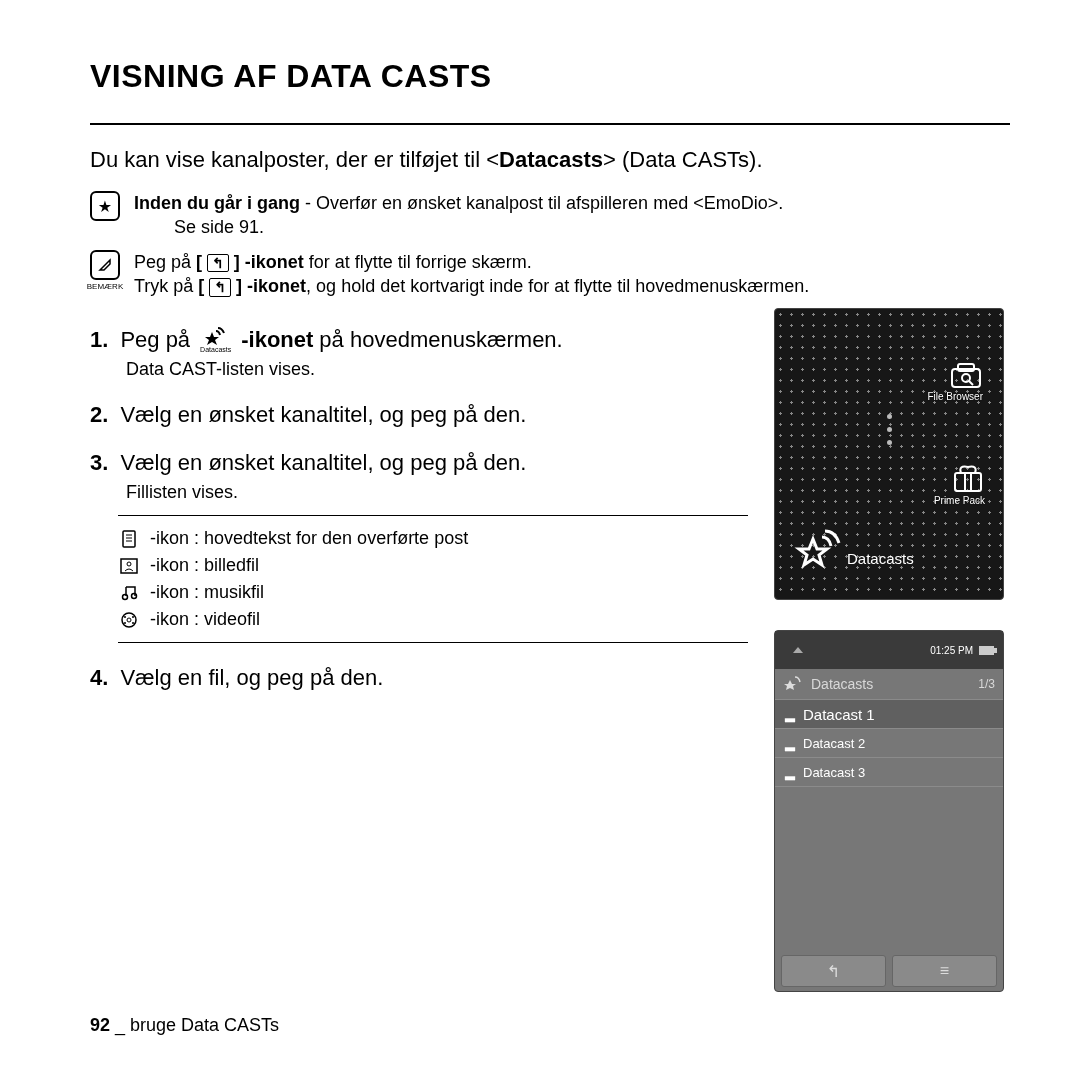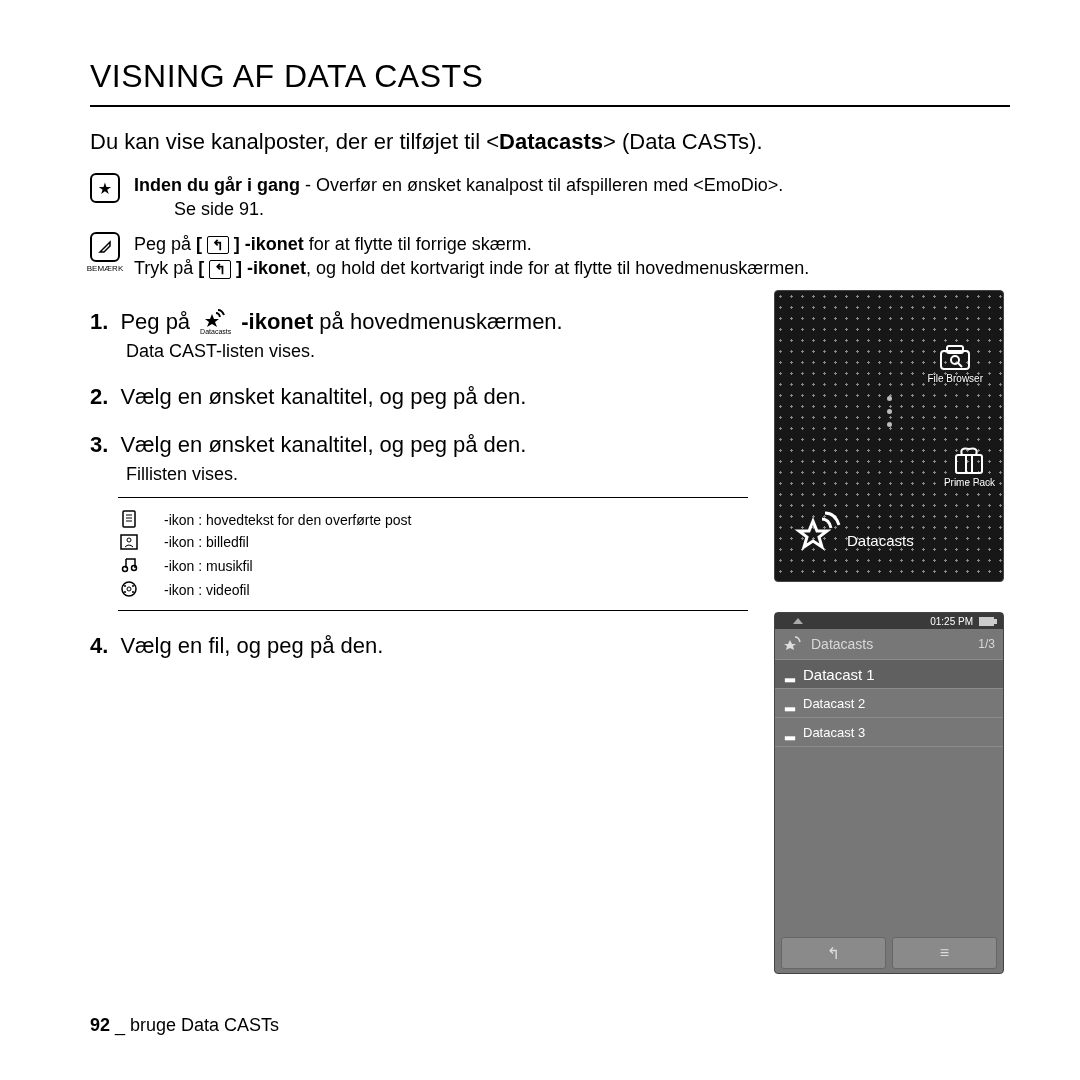--- a/index.html
+++ b/index.html
@@ -1,54 +1,54 @@
 <!DOCTYPE html>
 <html><head>
 <meta charset="utf-8">
 <style>
   html,body{margin:0;padding:0;width:1080px;height:1080px;background:#fff;font-family:Arial,Helvetica,sans-serif;color:#000}
   .page{position:relative;width:1080px;height:1080px;padding:58px 70px 0 90px;box-sizing:border-box}
-  h1{font-size:32px;letter-spacing:0.5px;font-weight:normal;margin:0 0 10px 0}
+  h1{font-size:32px;letter-spacing:0.5px;font-weight:bold;margin:0 0 28px 0}
   .rule{border:none;border-top:2px solid #000;margin:0 0 22px 0}
   .intro{font-size:22px;margin:7px 0 18px 0}
   .callout{display:flex;gap:14px;margin-bottom:10px}
   .callout .sideicon{width:30px;flex:none;display:flex;flex-direction:column;align-items:center;font-size:8px}
   .callout .body{font-size:18px;line-height:1.35}
   .iconbox{width:26px;height:26px;border:2px solid #000;border-radius:6px;display:flex;align-items:center;justify-content:center;font-size:16px;margin-bottom:2px}
   .maincols{display:flex;gap:26px}
   .leftcol{flex:1}
   .rightcol{width:240px;flex:none}
   ol.steps{list-style:none;padding:0;margin:18px 0 0 0;counter-reset:step}
   ol.steps>li{counter-increment:step;margin-bottom:22px}
   ol.steps>li .stephead{font-size:22px;display:flex;align-items:center;flex-wrap:wrap;gap:6px}
   ol.steps>li .stephead::before{content:counter(step) ".";font-weight:bold;margin-right:6px}
   ol.steps>li .sub{font-size:18px;margin:6px 0 0 36px}
   .divider{border:none;border-top:1px solid #000;margin:12px 0 12px 28px;width:630px}
-  .icline{display:flex;align-items:flex-end;gap:24px;margin:0 0 6px 28px;font-size:14px}
+  .icline{display:flex;align-items:center;gap:10px;margin:0 0 6px 28px;font-size:18px}
   .glyph{width:22px;display:inline-flex;justify-content:center}
   .dcicon{display:inline-flex;flex-direction:column;align-items:center;line-height:1;margin:0 4px}
   .dcicon svg{display:block}
   .dcicon .cap{font-size:7px;margin-top:0}
   .backbox{display:inline-block;border:1.5px solid #000;border-radius:2px;padding:0 4px;font-size:14px;line-height:1.2;font-weight:bold}
   .foot{position:absolute;left:90px;bottom:44px;font-size:18px}
   .foot b{font-weight:bold}
   
   .device1{border:1px solid #444;border-radius:4px;width:228px;height:290px;background:
     radial-gradient(circle,#888 1.2px,transparent 1.4px) 0 0/11px 11px,
     #171717;
     position:relative;color:#fff;font-size:12px}
-  .d1item{position:absolute;display:flex;flex-direction:column;align-items:center;gap:2px;font-size:10px;text-shadow:0 0 2px #000}
+  .d1item{position:absolute;display:flex;flex-direction:column;align-items:flex-end;gap:2px;font-size:10px;text-shadow:0 0 2px #000}
   .d1fb{right:20px;top:52px}
-  .d1pp{right:8px;top:154px}
+  .d1pp{right:18px;top:154px}
   .d1dc{left:22px;bottom:30px}
   .d1label{position:absolute;left:72px;bottom:32px;font-size:15px}
   .dotcol{position:absolute;top:105px;left:112px;display:flex;flex-direction:column;gap:8px}
   .dotcol span{width:5px;height:5px;background:#bbb;border-radius:50%}
   .device2{border:1px solid #444;border-radius:4px;width:228px;height:360px;background:#777;margin-top:30px;position:relative;color:#fff;font-size:13px}
-  .d2bar{height:16px;background:#3a3a3a;font-size:10px;display:flex;justify-content:flex-end;align-items:center;gap:6px;padding:0 6px}
+  .d2bar{height:16px;background:#3a3a3a;font-size:10px;display:flex;justify-content:flex-end;align-items:center;gap:6px;padding:11px 6px}
   .d2bar .tri{width:0;height:0;border-left:5px solid transparent;border-right:5px solid transparent;border-bottom:6px solid #aaa;margin-right:auto;margin-left:12px}
   .d2hdr{height:30px;display:flex;align-items:center;gap:8px;padding:0 8px;font-size:14px;color:#d8d8d8;border-bottom:1px solid #8a8a8a}
   .d2hdr .cnt{margin-left:auto;font-size:12px}
   .d2row{height:28px;display:flex;align-items:center;gap:8px;padding:0 10px;border-bottom:1px solid #8b8b8b}
   .d2row.sel{background:#606060;font-size:15px}
   .d2row .fico{font-size:13px}
   .d2bot{position:absolute;left:0;right:0;bottom:0;height:40px;display:flex;gap:6px;padding:4px 6px;box-sizing:border-box}
   .d2btn{flex:1;background:#8a8a8a;border:1px solid #666;border-radius:3px;display:flex;align-items:center;justify-content:center;font-size:16px;color:#ddd}
   svg{overflow:visible}
 </style>

